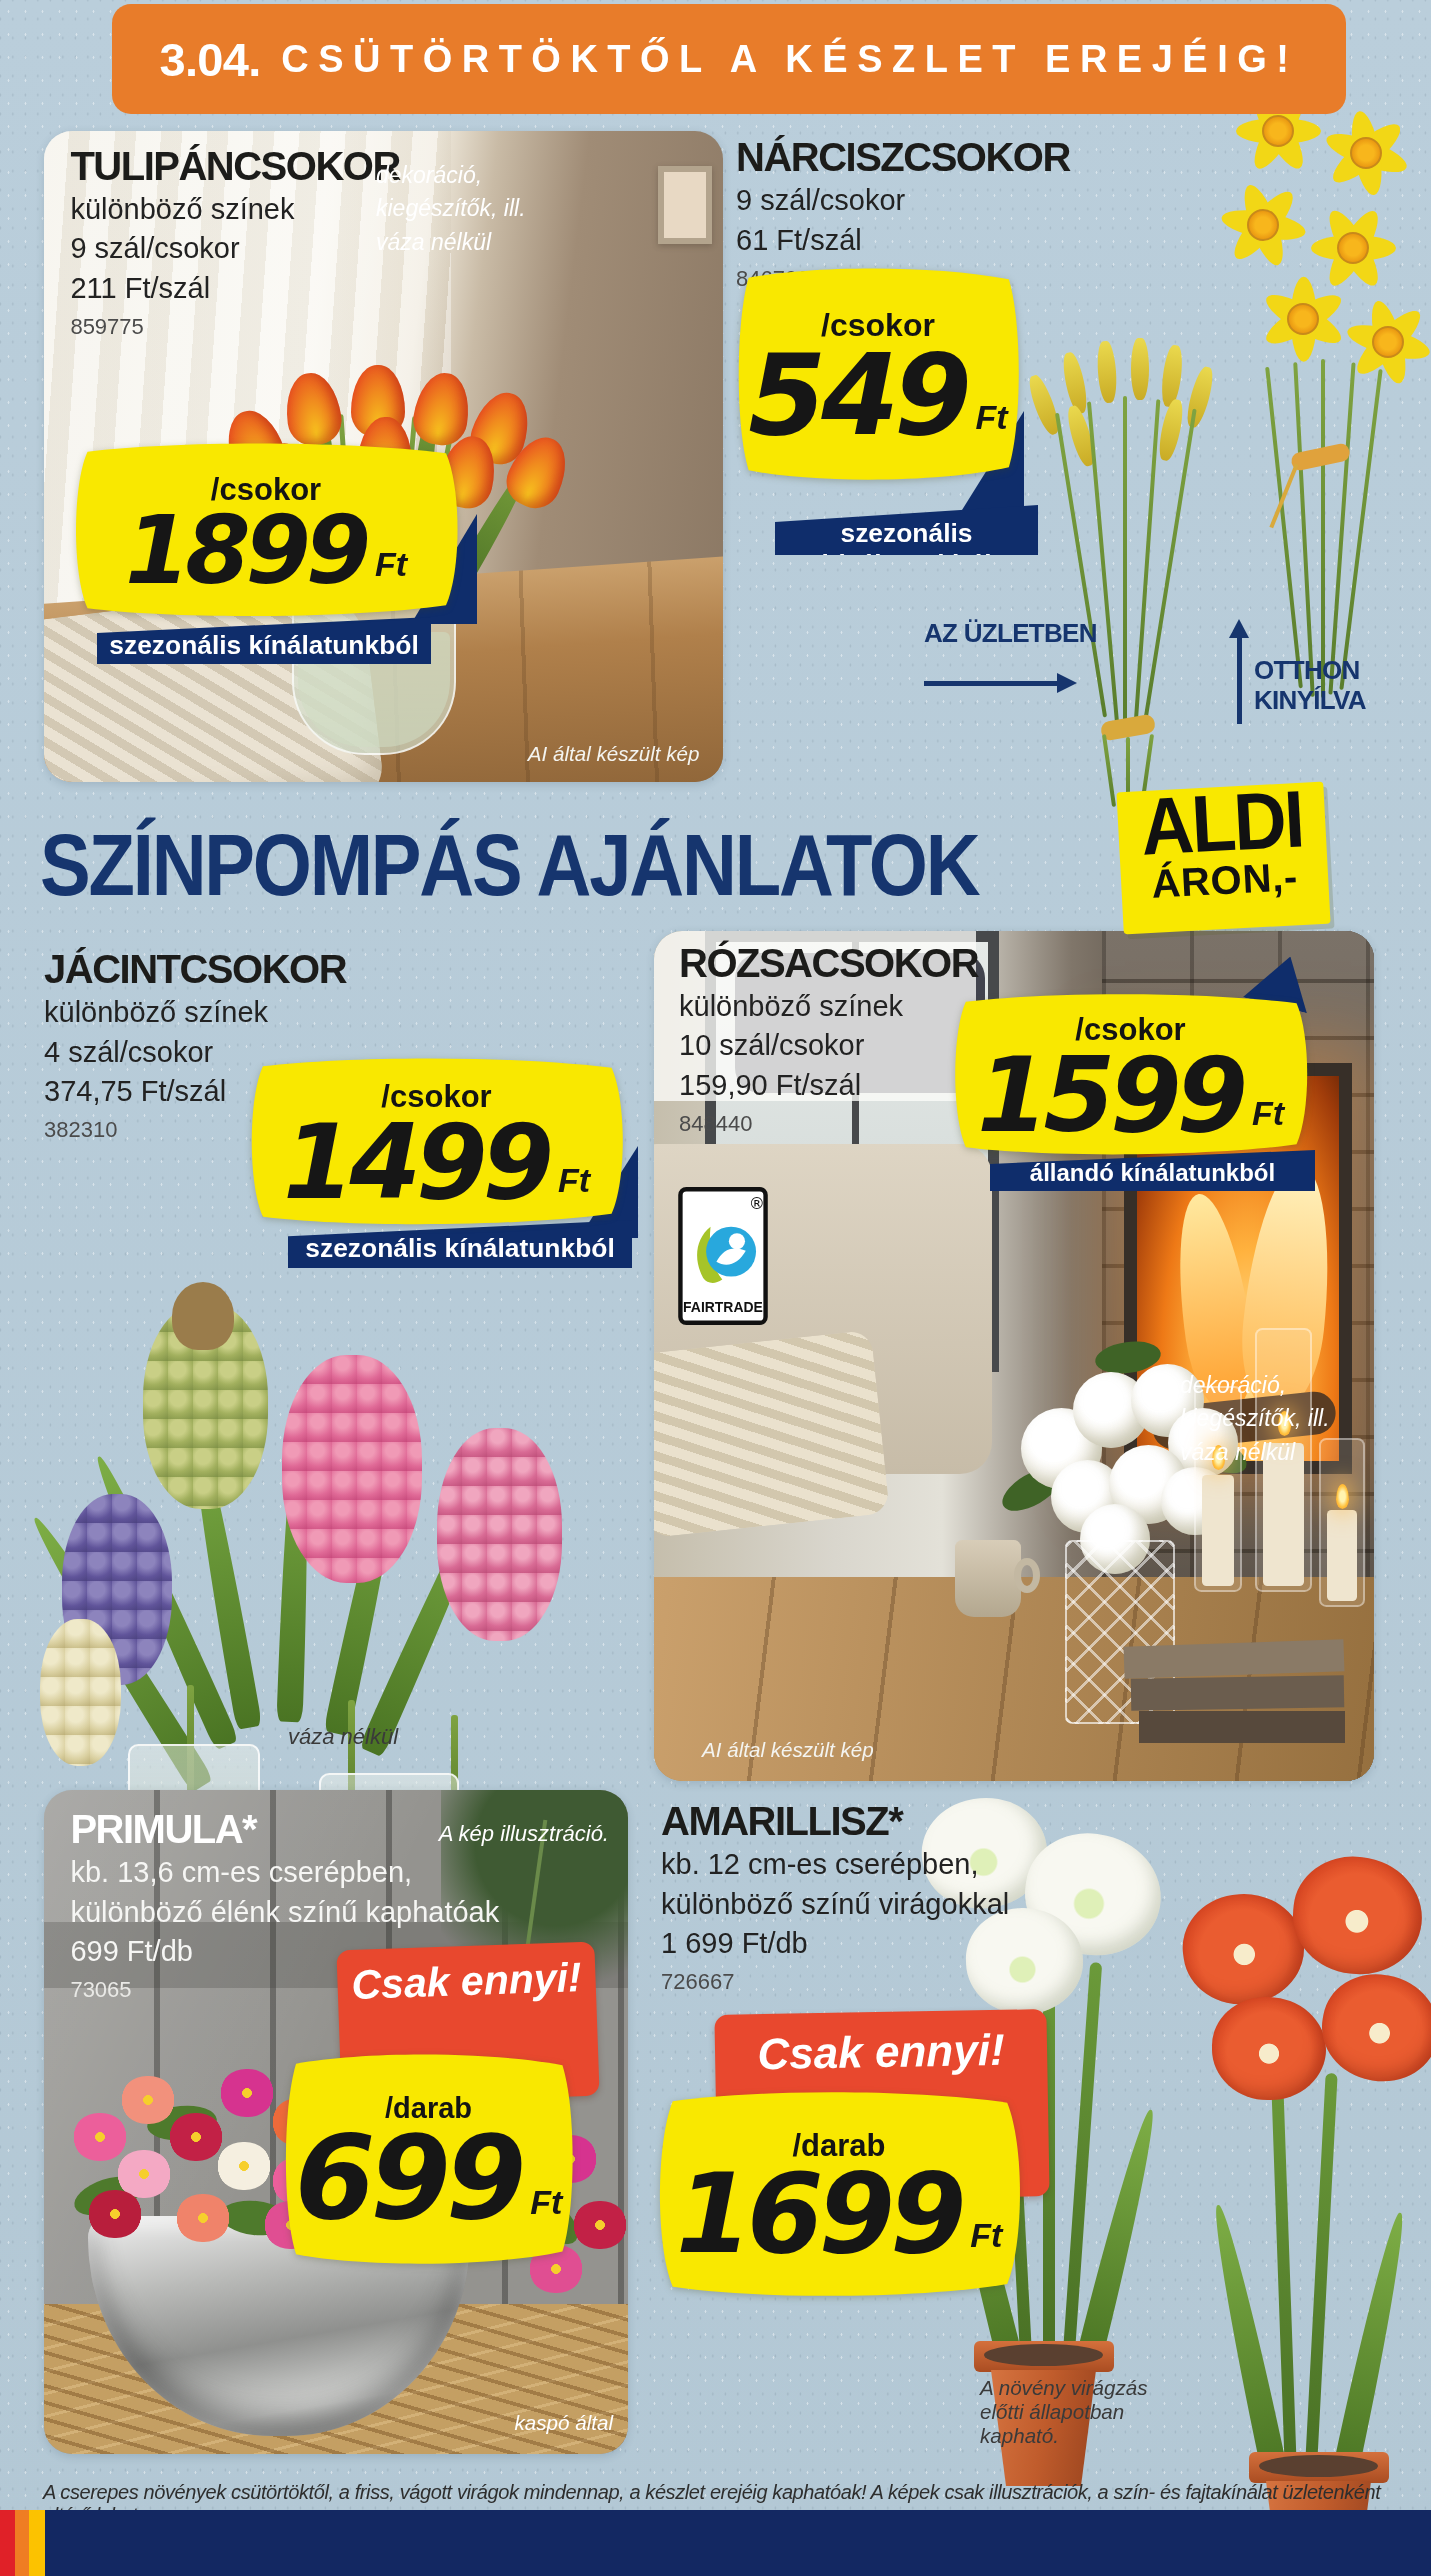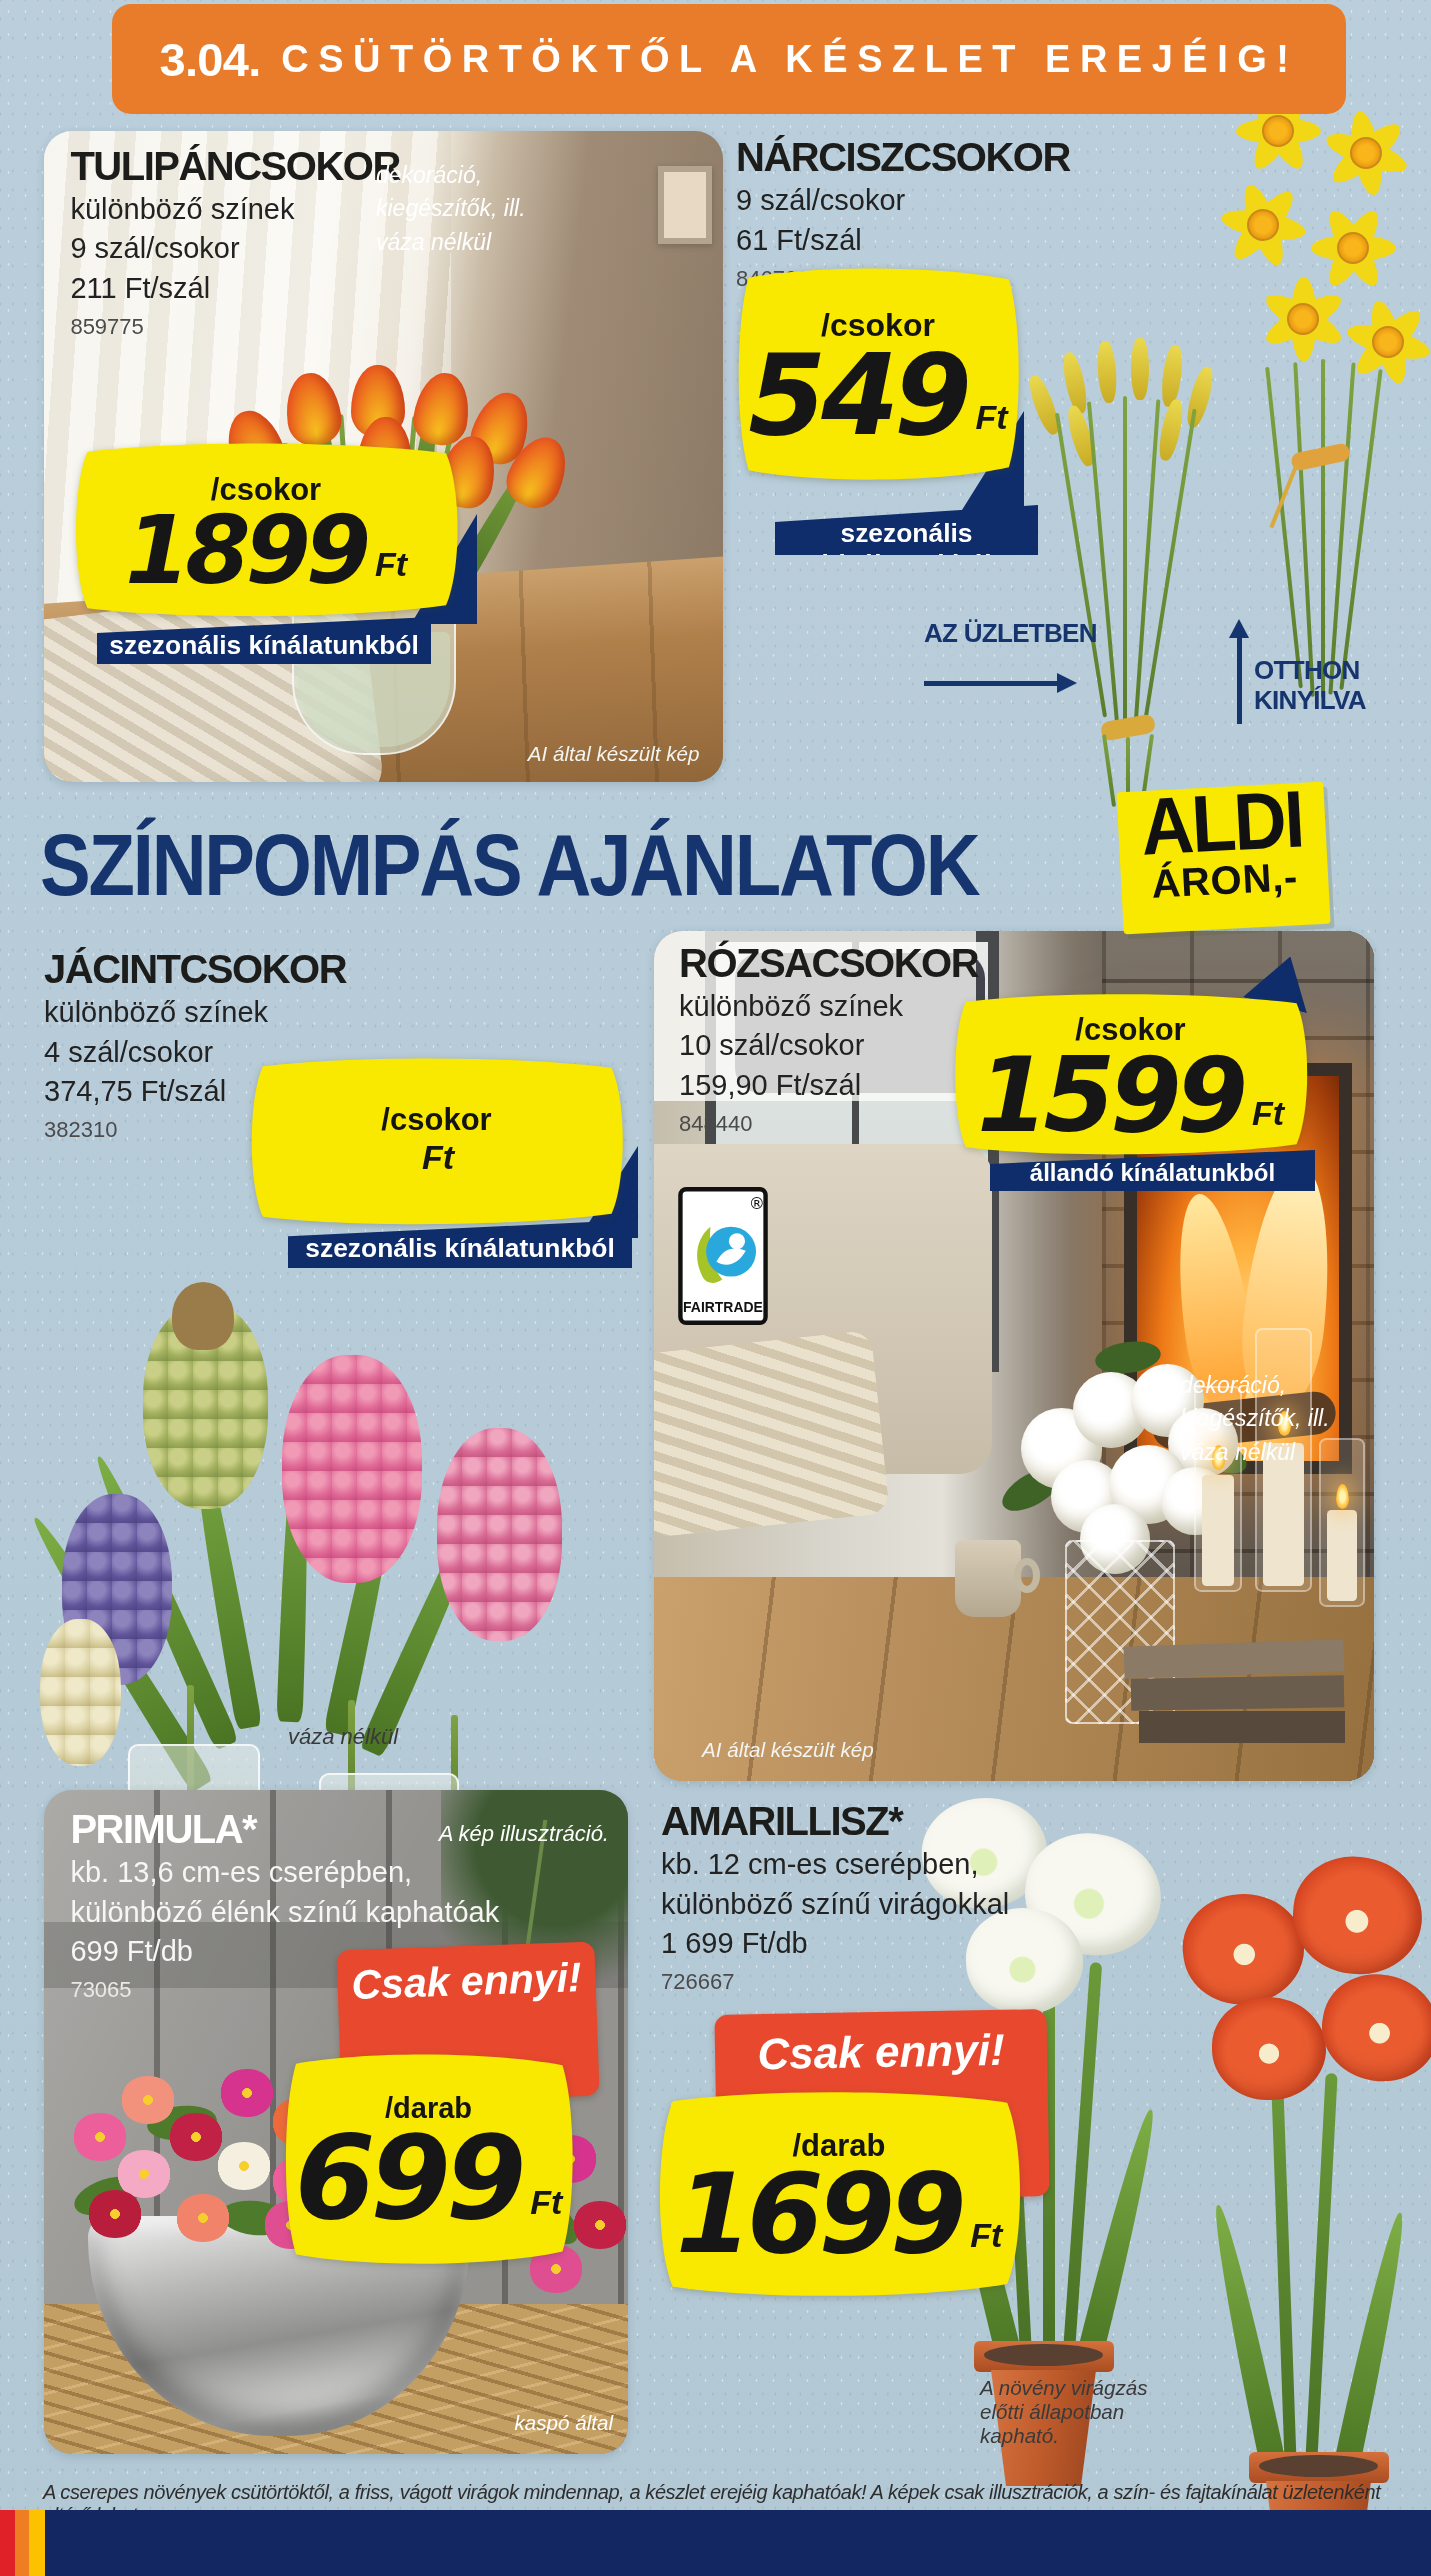--- a/index.html
+++ b/index.html
@@ -273,20 +273,21 @@
 
   <div class="wedge" style="left:579px;top:1146px;width:59px;height:92px;"></div>
   <div class="ribbon" style="left:288px;top:1220px;width:344px;height:48px;">szezonális kínálatunkból</div>
   <div class="ptag" style="left:242px;top:1054px;width:389px;height:175px;">
     <svg viewBox="0 0 520 230" preserveAspectRatio="none">
         <path d="M28,16 C8,58 8,172 28,214 C150,229 380,226 494,210 C514,166 514,62 494,18 C350,1 140,3 28,16 Z" fill="#F9E800"></path>
       </svg>
     <div class="ptag-inner">
       <div class="ptag-unit">/csokor</div>
       <div class="ptag-row">
+        <span class="ptag-num" style="font-size:103px;">1499</span>
         <span class="ptag-ft">Ft</span>
       </div>
     </div>
   </div>
 
   <div class="abs" style="left:40px;top:1274px;width:587px;height:646px;z-index:1;">
     <div class="hleaf" style="left:110px;top:169px;transform:rotate(-24deg);"></div>
     <div class="hleaf" style="left:169px;top:140px;transform:rotate(-10deg);"></div>
     <div class="hleaf" style="left:242px;top:132px;transform:rotate(2deg);"></div>
     <div class="hleaf" style="left:316px;top:147px;transform:rotate(12deg);"></div>

